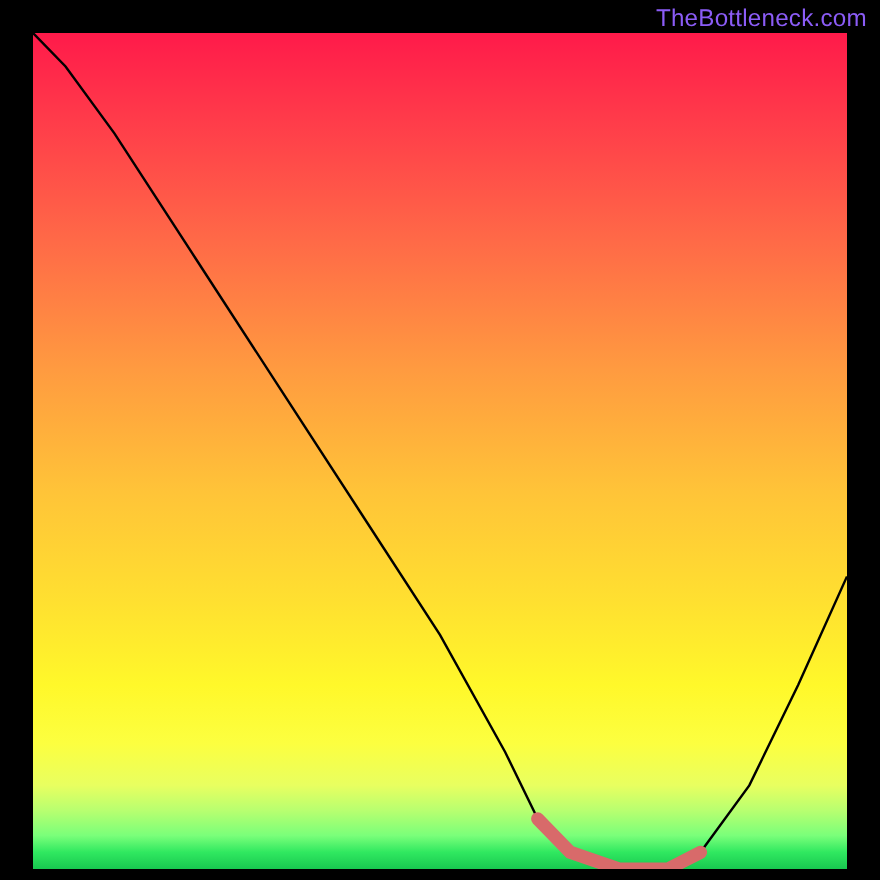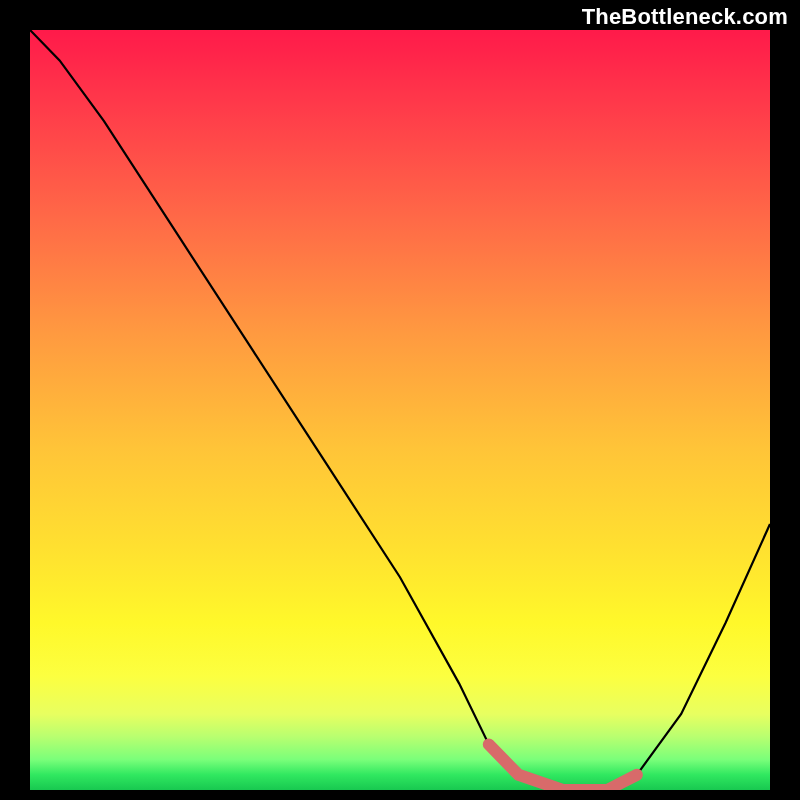--- a/index.html
+++ b/index.html
@@ -9,22 +9,22 @@
     background: #000;
     position: relative;
     font-family: Arial, sans-serif;
     overflow: hidden;
   }
   .watermark {
     position: absolute;
     top: 4px;
     right: 12px;
     font-size: 22px;
-    font-weight: 700;
-    color: #ffffff;
+    font-weight: 400;
+    color: #8b5cf6;
     z-index: 10;
     letter-spacing: 0.2px;
   }
   .plot-area {
     position: absolute;
     left: 30px;
     top: 30px;
     width: 740px;
     height: 760px;
     overflow: hidden;

